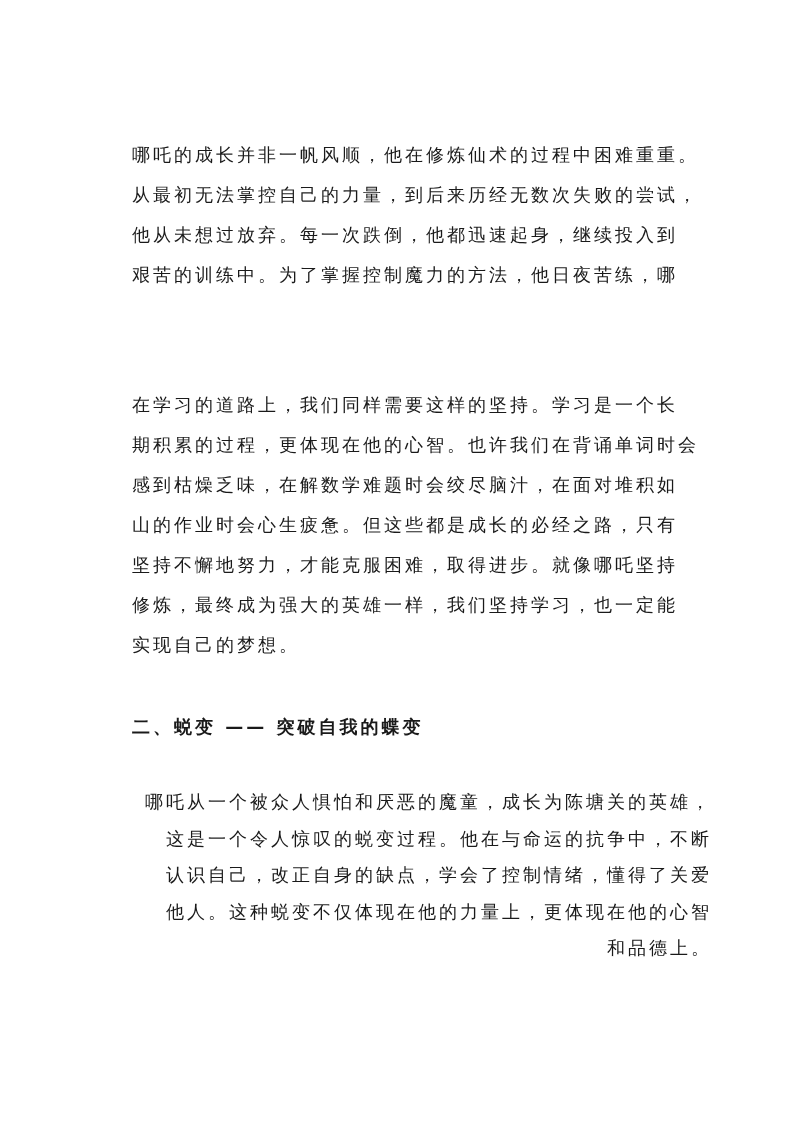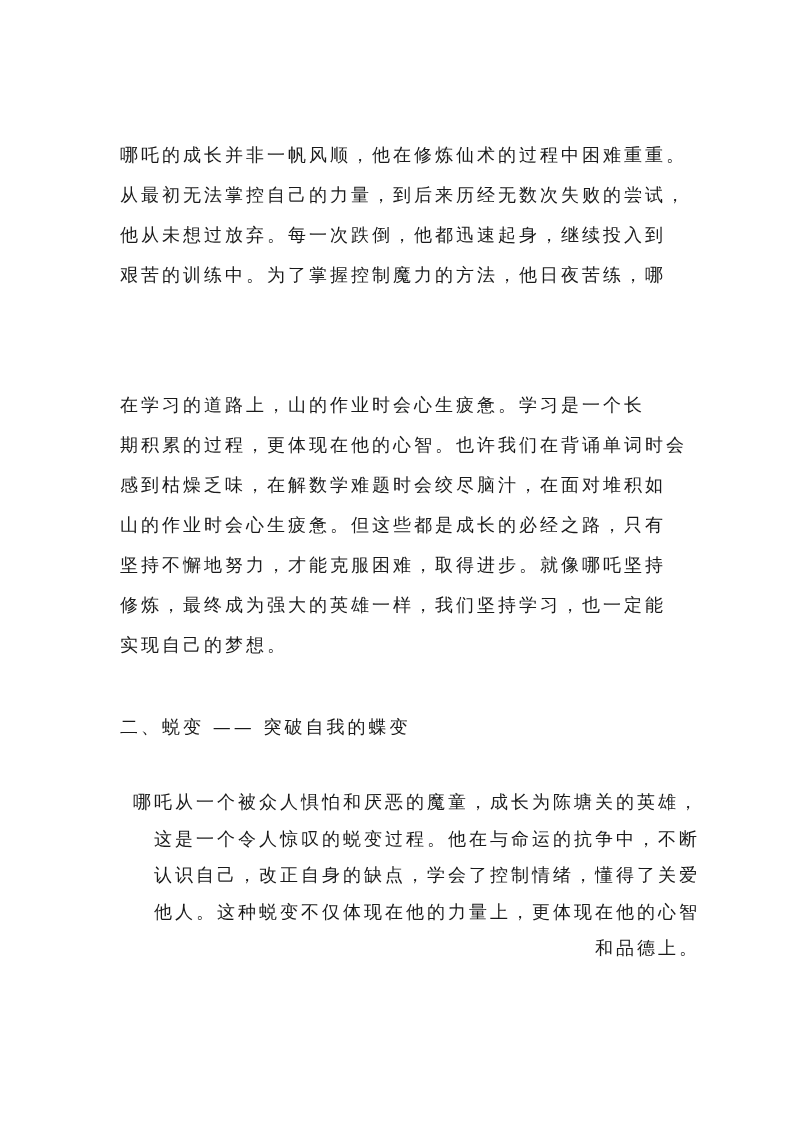--- a/index.html
+++ b/index.html
@@ -17,54 +17,55 @@
   }
   .page {
     position: absolute;
     left: 0; top: 0;
     width: 793px;
     height: 1122px;
     background: #ffffff;
   }
   .block {
     position: absolute;
-    left: 120px;
+    left: 132px;
     width: 580px;
   }
   .line {
     display: block;
     white-space: nowrap;
     font-size: 18px;
     letter-spacing: 3px;
     height: 40px;
     line-height: 40px;
   }
   .p3 .line {
     height: 36.5px;
     line-height: 36.5px;
     text-align: right;
   }
   .heading .line {
     letter-spacing: 3px;
+    font-weight: bold;
   }
 </style>
 </head>
 <body>
 
 <div class="page">
 
   <div class="block p1" style="top:135px;">
     <span class="line">哪吒的成长并非一帆风顺，他在修炼仙术的过程中困难重重。</span>
     <span class="line">从最初无法掌控自己的力量，到后来历经无数次失败的尝试，</span>
     <span class="line">他从未想过放弃。每一次跌倒，他都迅速起身，继续投入到</span>
     <span class="line">艰苦的训练中。为了掌握控制魔力的方法，他日夜苦练，哪</span>
   </div>
 
   <div class="block p2" style="top:385px;">
-    <span class="line">在学习的道路上，山的作业时会心生疲惫。学习是一个长</span>
+    <span class="line">在学习的道路上，我们同样需要这样的坚持。学习是一个长</span>
     <span class="line">期积累的过程，更体现在他的心智。也许我们在背诵单词时会</span>
     <span class="line">感到枯燥乏味，在解数学难题时会绞尽脑汁，在面对堆积如</span>
     <span class="line">山的作业时会心生疲惫。但这些都是成长的必经之路，只有</span>
     <span class="line">坚持不懈地努力，才能克服困难，取得进步。就像哪吒坚持</span>
     <span class="line">修炼，最终成为强大的英雄一样，我们坚持学习，也一定能</span>
     <span class="line">实现自己的梦想。</span>
   </div>
 
   <div class="block heading" style="top:707px;">
     <span class="line">二、蜕变 —— 突破自我的蝶变</span>

